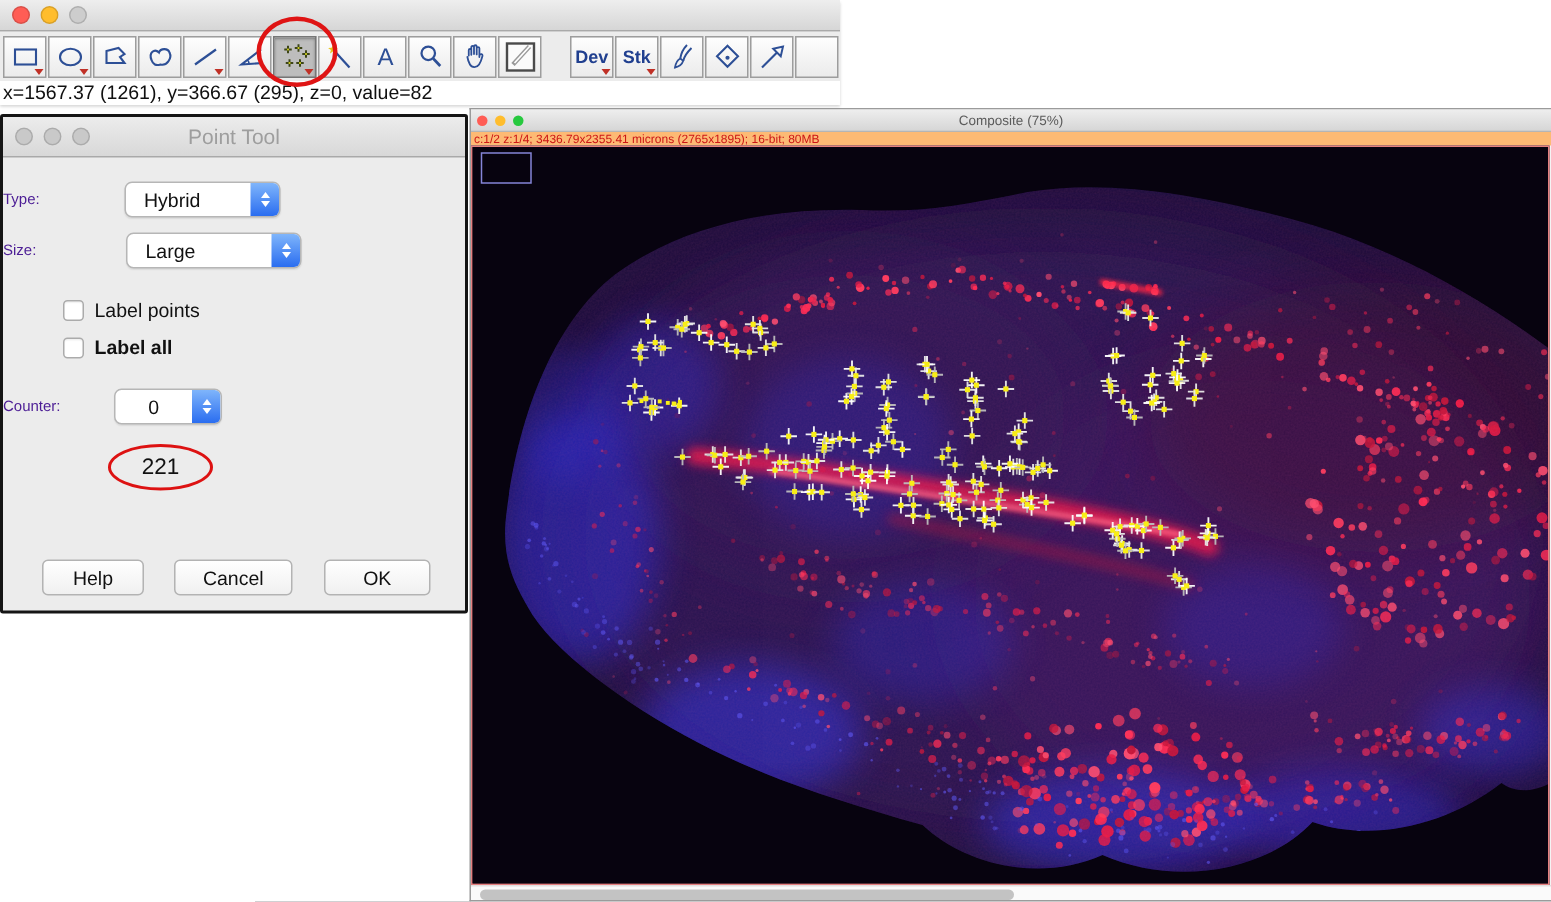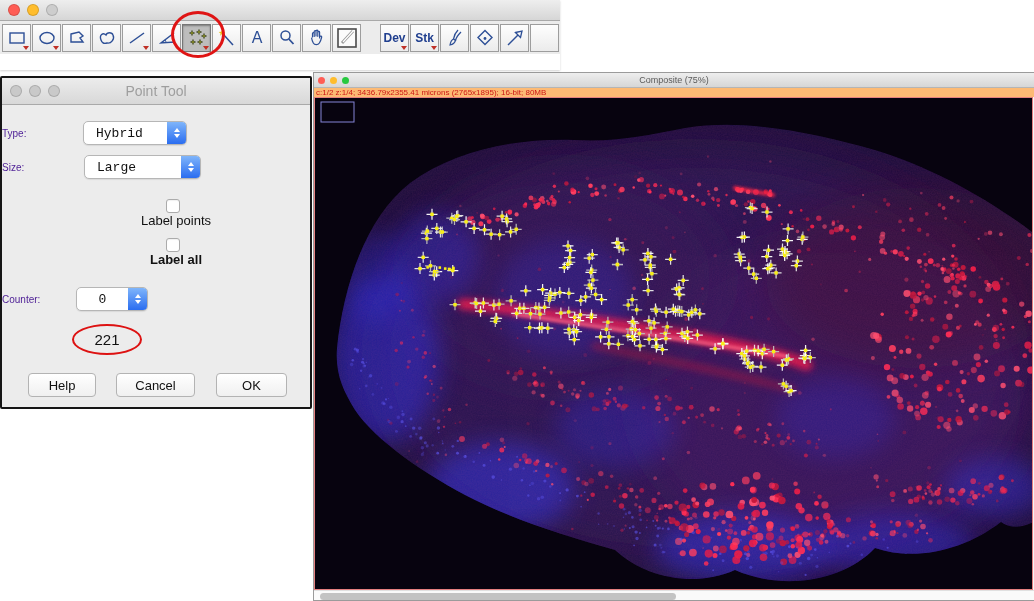--- a/index.html
+++ b/index.html
@@ -32,27 +32,27 @@
   
   .dlg { position:absolute; left:0; top:76px; width:312px; height:333px; z-index:40;
          background:#ececec; border:2px solid #151515; border-radius:2px; }
   .dlg .titlebar { height:27px; background:linear-gradient(#ececec,#d8d8d8); }
   .dlg .titletext { font-size:14px; color:#9e9e9e; }
   .dlg .light { background:#c9c9c9; }
   .row { display:flex; align-items:center; margin-top:10px; }
   .row-label { font-size:10px; color:#4c1d95; }
   .mac-select { display:flex; align-items:stretch; background:#fff; border:1px solid #b6b6b6;
                 border-radius:5px; height:24px; overflow:hidden;
-                box-shadow:0 1px 1px rgba(0,0,0,.08);font-family:Liberation Mono, monospace; }
+                box-shadow:0 1px 1px rgba(0,0,0,.08); }
   .mac-select .val { flex:1; display:flex; align-items:center; padding-left:12px; font-size:13px; color:#111; }
   .stepper { width:19px; background:linear-gradient(#7fb5fb,#2a6df0); display:flex; flex-direction:column;
              align-items:center; justify-content:center; gap:2px; }
   .chev-up   { width:0; height:0; border-left:3.5px solid transparent; border-right:3.5px solid transparent; border-bottom:4.5px solid #fff; }
   .chev-down { width:0; height:0; border-left:3.5px solid transparent; border-right:3.5px solid transparent; border-top:4.5px solid #fff; }
-  .cbrow { display:flex; align-items:center; margin-left:40px; margin-top:10px;flex-direction:column; }
+  .cbrow { display:flex; align-items:center; margin-left:40px; margin-top:10px; }
   .cb { width:14px; height:14px; background:#fff; border:1px solid #ababab; border-radius:3px; margin-right:7px;
         box-shadow:inset 0 1px 1px rgba(0,0,0,.06); }
   .cb-label { font-size:13px; color:#111; }
   .count-wrap { position:relative; width:100%; margin-top:14px; height:30px; }
   .count-num { position:absolute; left:72px; width:66px; text-align:center; top:6px; font-size:15px; color:#111; }
   .count-oval { position:absolute; left:70px; top:-1px; width:70px; height:31px; border:2.5px solid #dd1212;
                 border-radius:50%; }
   .btnrow { position:absolute; left:2px; bottom:10px; width:100%; display:flex; }
   .mac-btn { height:24px; background:linear-gradient(#ffffff,#f0f0f0); border:1px solid #b3b3b3; border-radius:4px;
              font-size:13px; color:#111; display:flex; align-items:center; justify-content:center; }
@@ -1832,20 +1832,21 @@
       <div class="tool">
         <svg width="20" height="20" viewBox="0 0 20 20">
           <path d="M3 17 L13 7" stroke="#2d4f96" stroke-width="1.4"></path>
           <path d="M10.5 4.5 L17 3 L15.5 9.5 Z" fill="none" stroke="#2d4f96" stroke-width="1.3"></path>
           </svg>
       </div>
 
       <div class="tool"></div>
     </div>
 
+    <div class="ij-status">x=1567.37 (1261), y=366.67 (295), z=0, value=82</div>
   </div>
 
   <div class="annot annot-tool"></div>
 
   <div class="dlg">
     <div class="titlebar">
       <div class="lights">
         <div class="light"></div>
         <div class="light"></div>
         <div class="light"></div>

